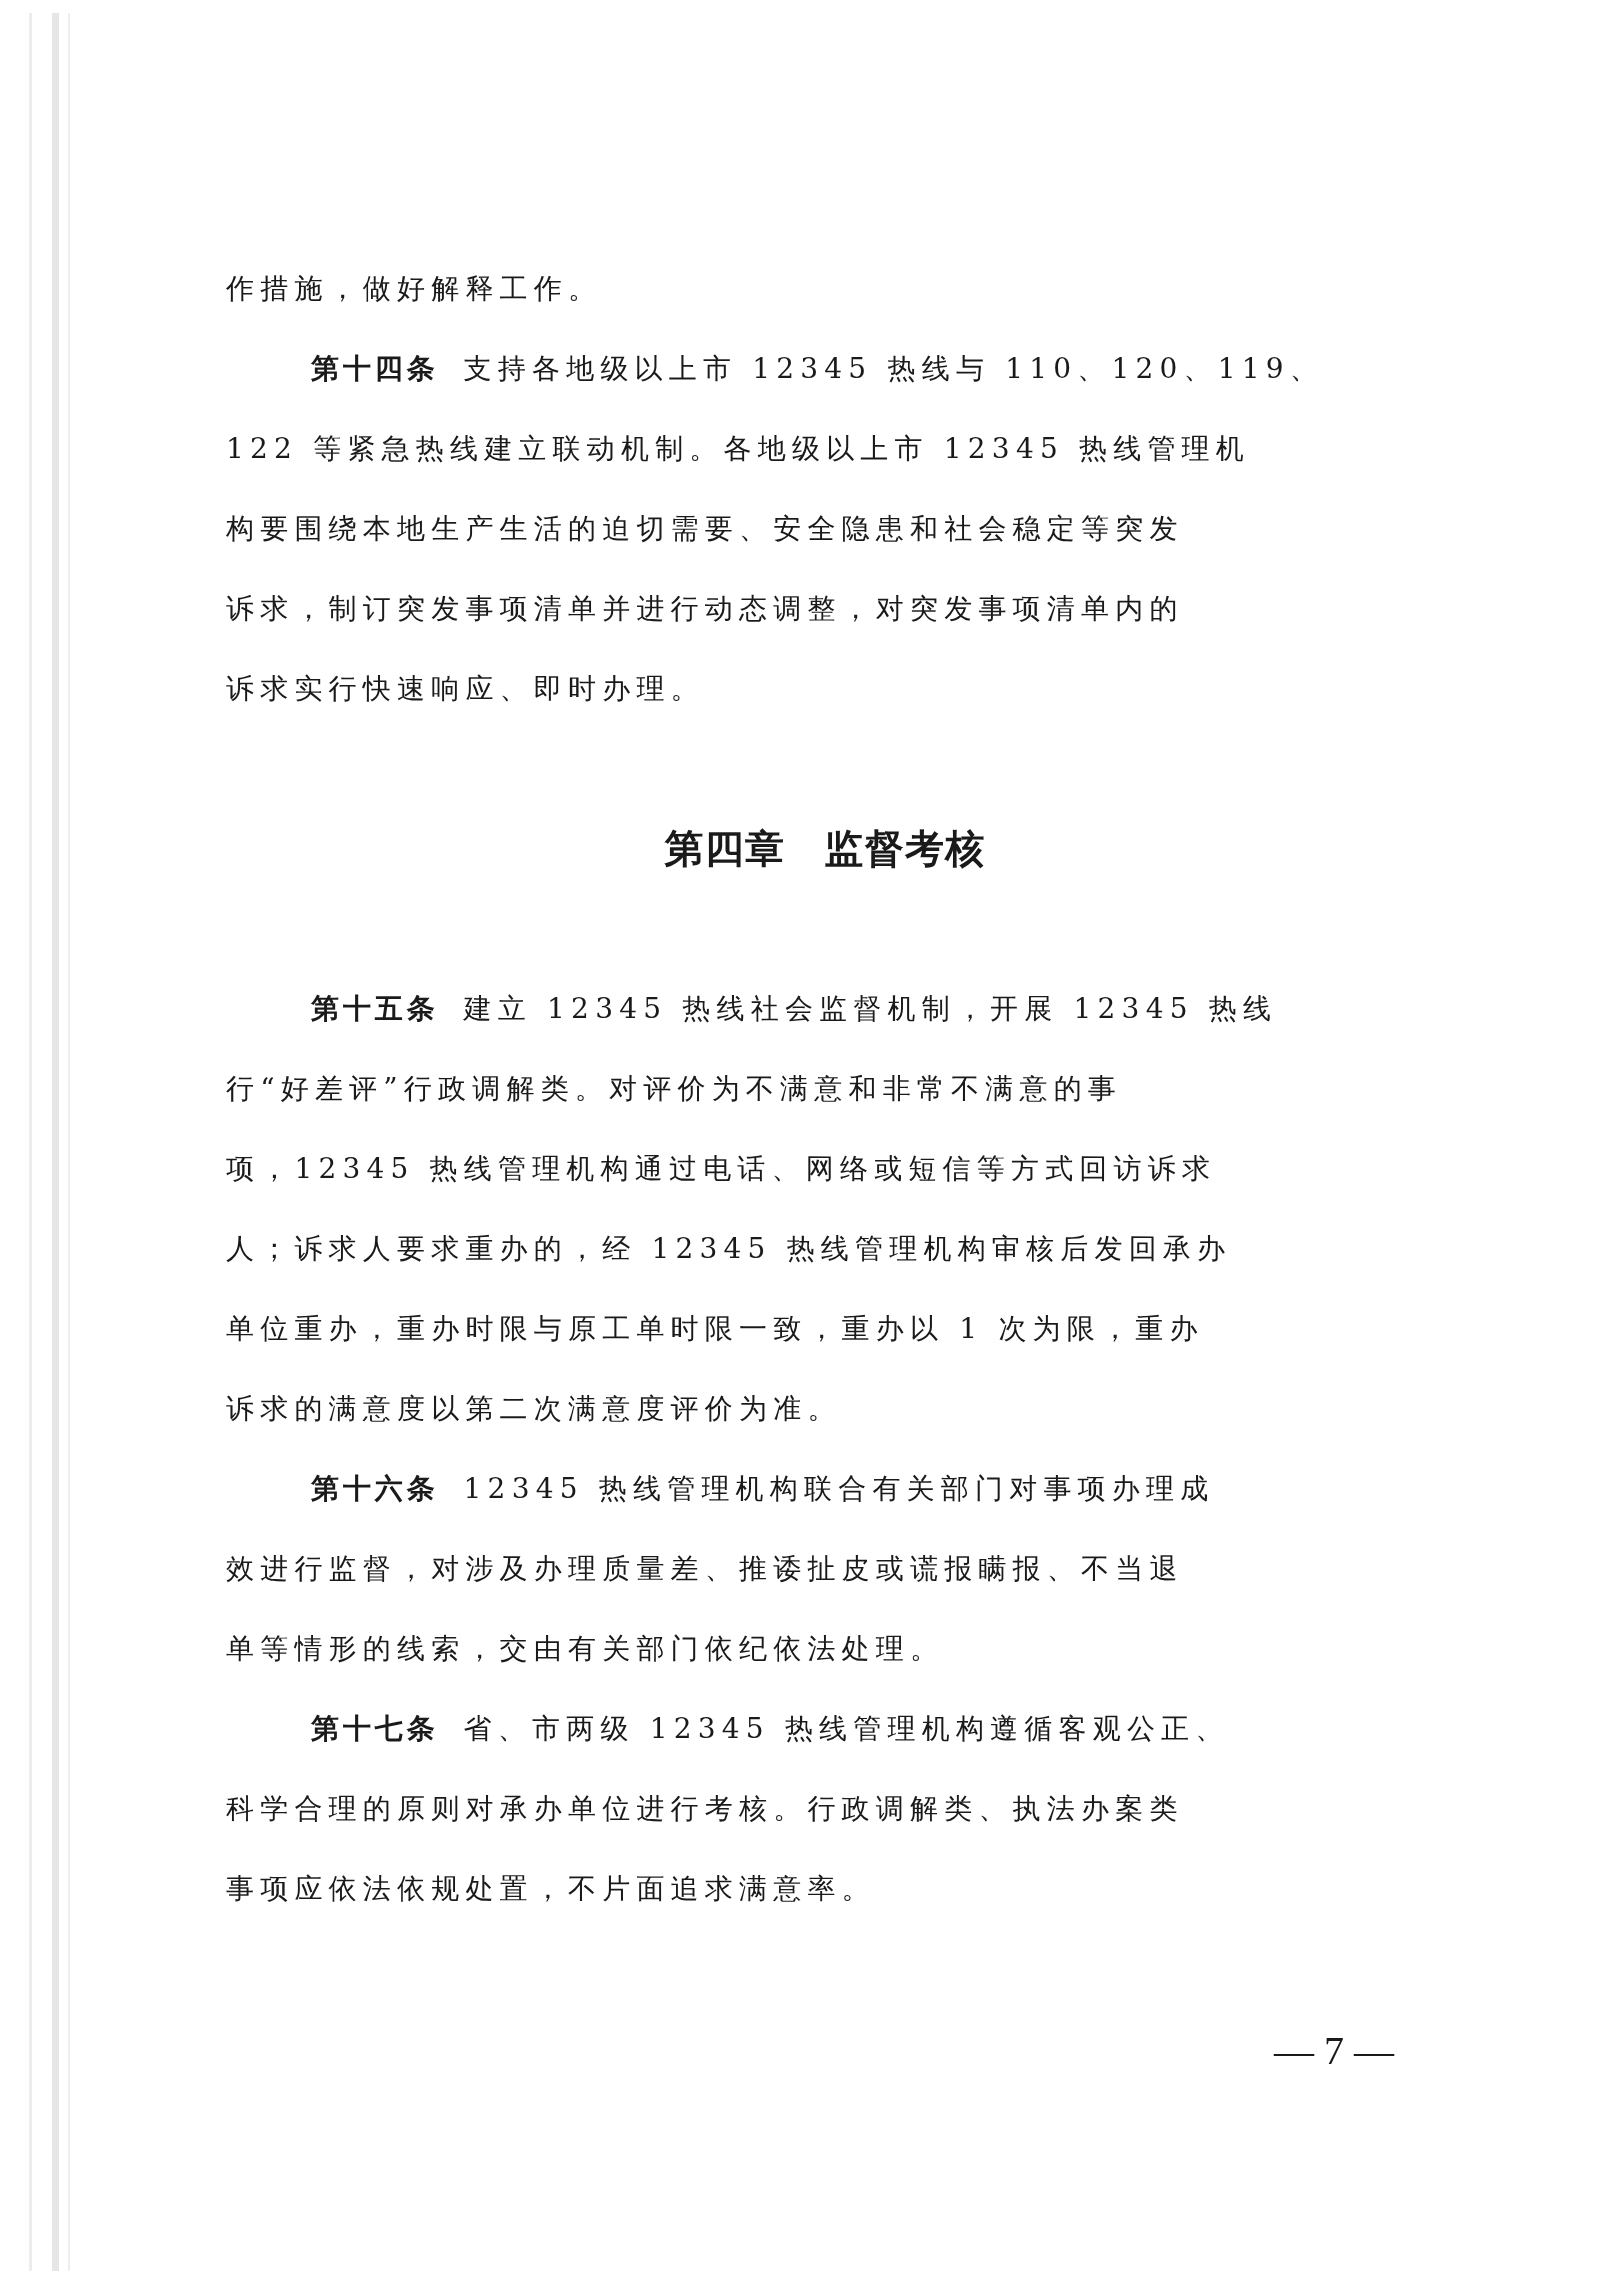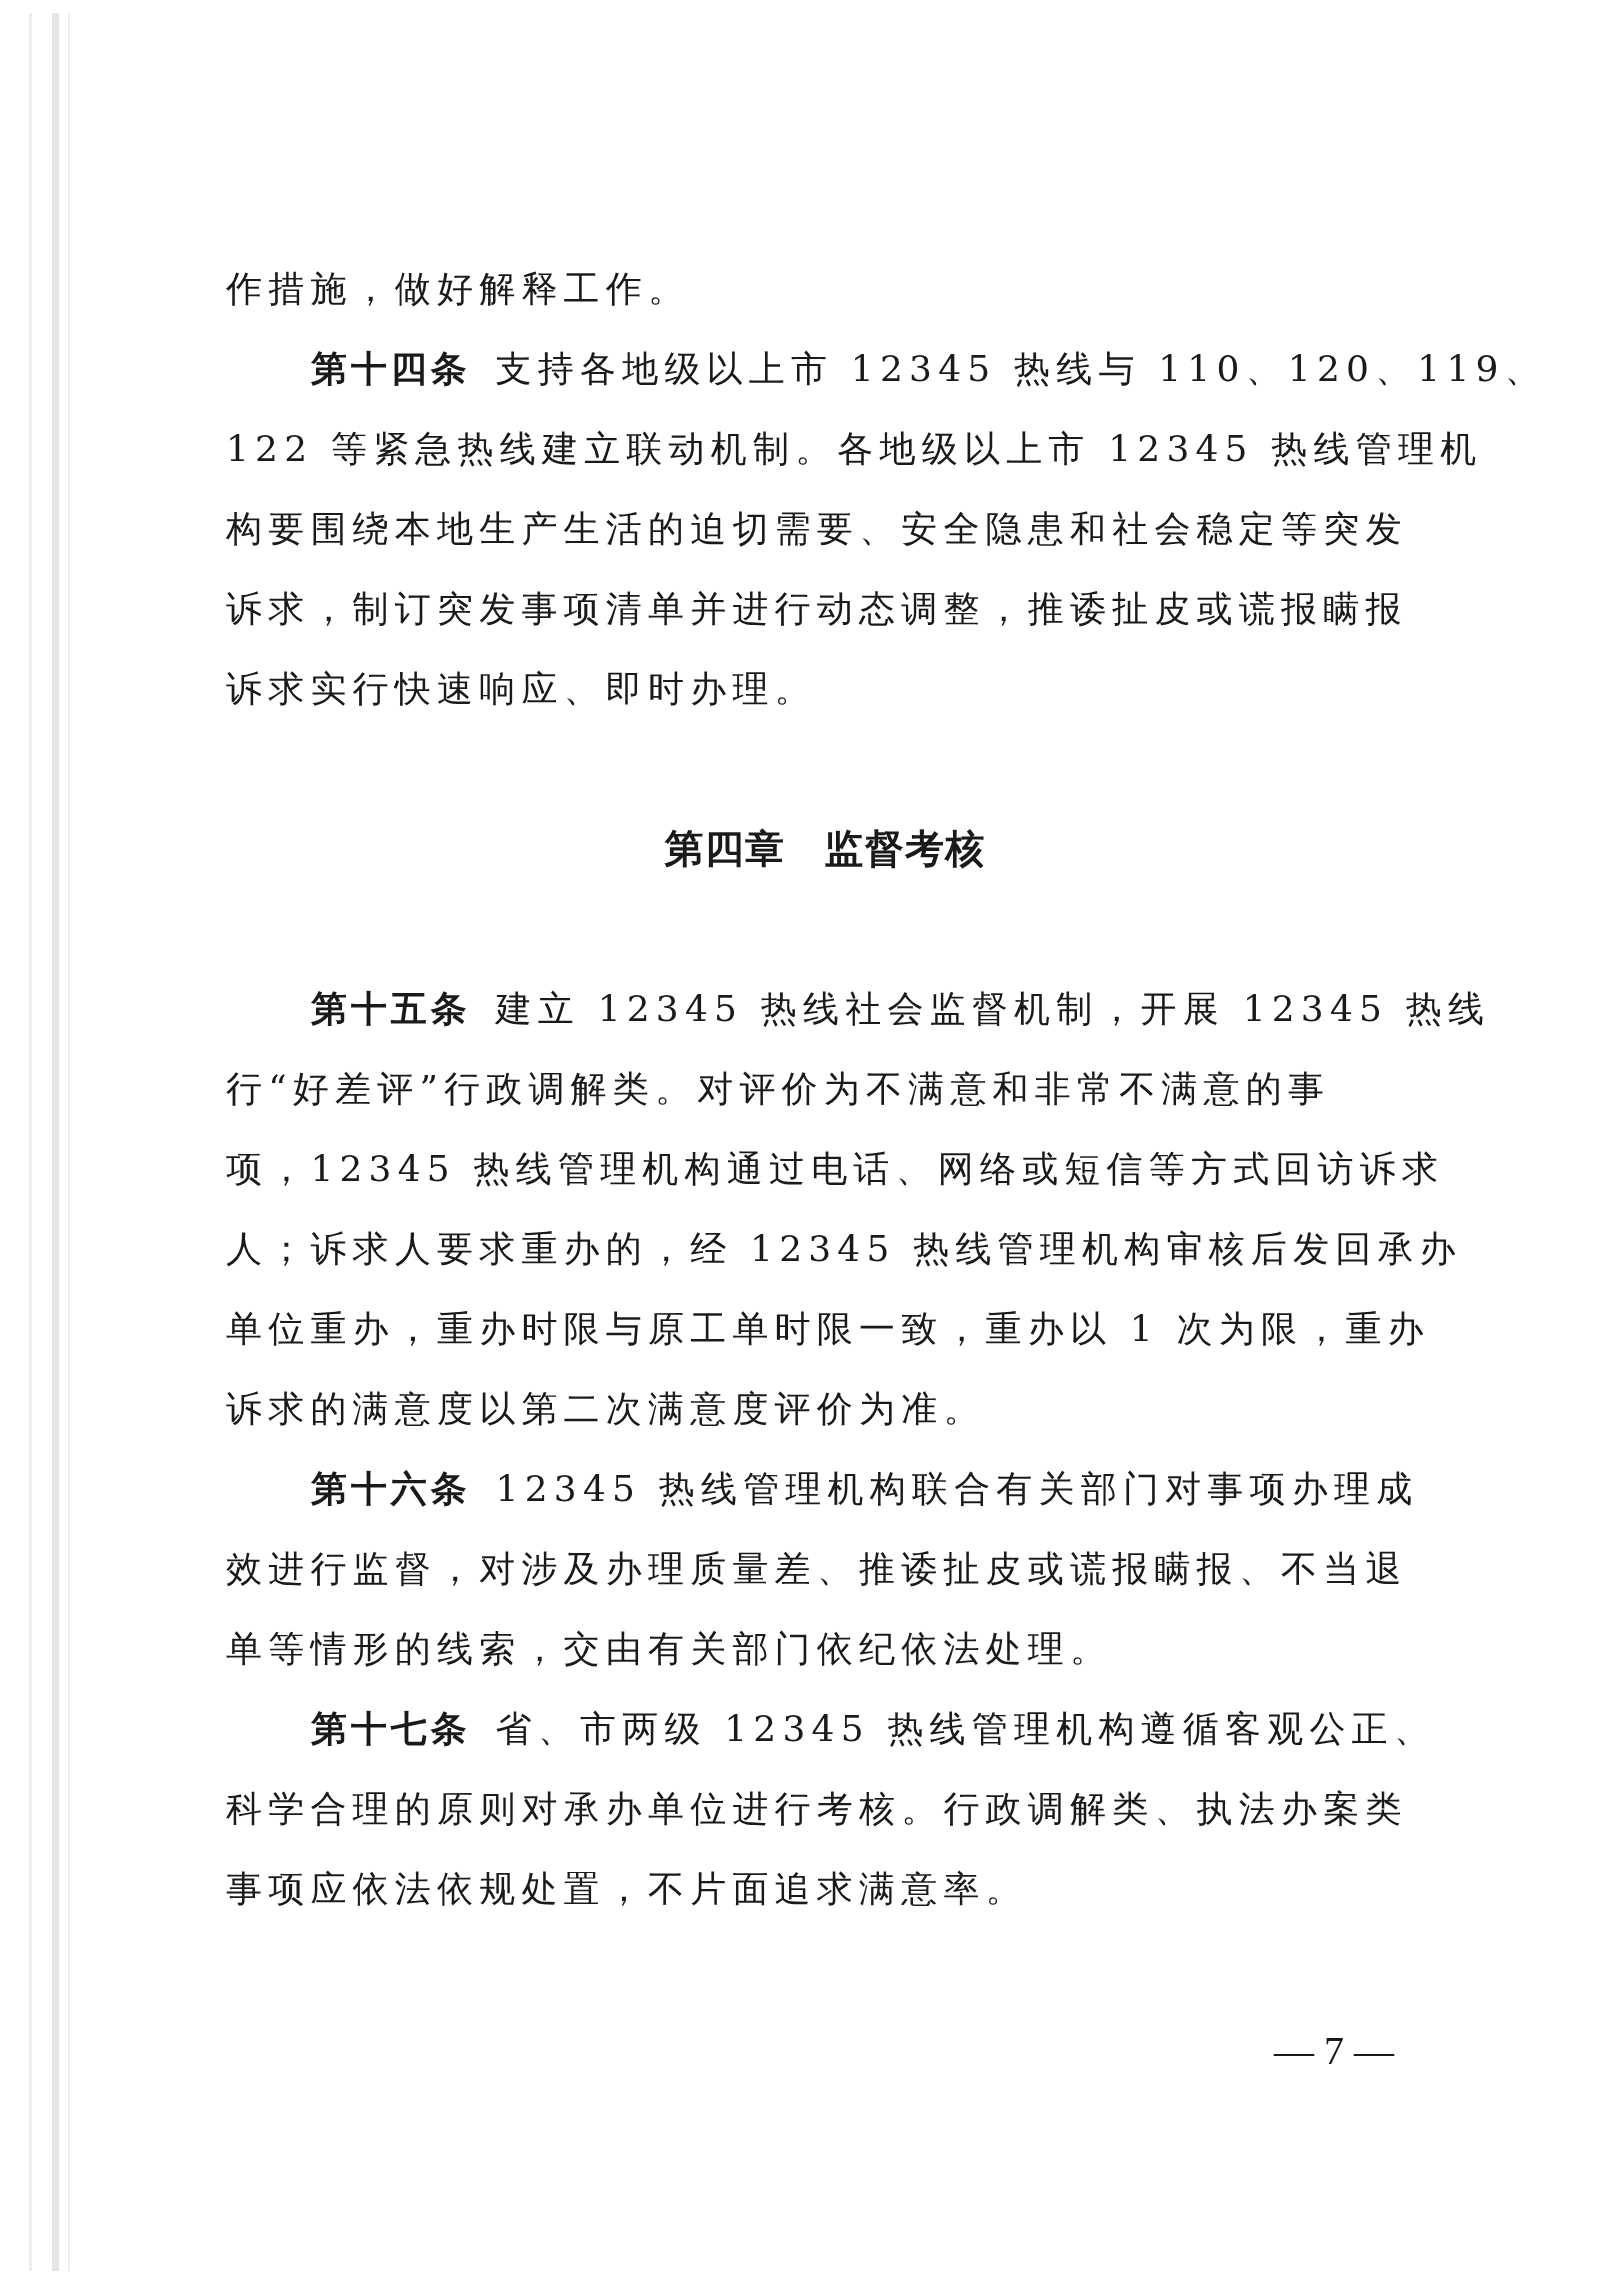--- a/index.html
+++ b/index.html
@@ -27,21 +27,21 @@
 
   .page {
     position: absolute;
     left: 226px;
     top: 249px;
     width: 1196px;
   }
   .line {
     height: 80px;
     line-height: 80px;
-    font-size: 36px;
+    font-size: 28px;
     letter-spacing: 6.2px;
     white-space: nowrap;
     overflow: visible;
   }
   .line.indent { padding-left: 85px; }
   .article-label {
     font-family: "DejaVu Sans", "Liberation Sans", sans-serif;
     font-weight: bold;
     letter-spacing: 3.9px;
     margin-right: 25px;
@@ -79,21 +79,21 @@
 
 <div class="page">
 
   <div class="line">作措施，做好解释工作。</div>
 
   <div class="line indent">
     <span class="article-label">第十四条</span><span>支持各地级以上市 12345 热线与 110、120、119、</span>
   </div>
   <div class="line">122 等紧急热线建立联动机制。各地级以上市 12345 热线管理机</div>
   <div class="line">构要围绕本地生产生活的迫切需要、安全隐患和社会稳定等突发</div>
-  <div class="line">诉求，制订突发事项清单并进行动态调整，推诿扯皮或谎报瞒报</div>
+  <div class="line">诉求，制订突发事项清单并进行动态调整，对突发事项清单内的</div>
   <div class="line">诉求实行快速响应、即时办理。</div>
 
   <div class="chapter-row">
     <span class="chapter-title"><span>第四章</span><span class="gap"></span><span>监督考核</span></span>
   </div>
 
   <div class="line indent">
     <span class="article-label">第十五条</span><span>建立 12345 热线社会监督机制，开展 12345 热线</span>
   </div>
   <div class="line">行“好差评”行政调解类。对评价为不满意和非常不满意的事</div>

